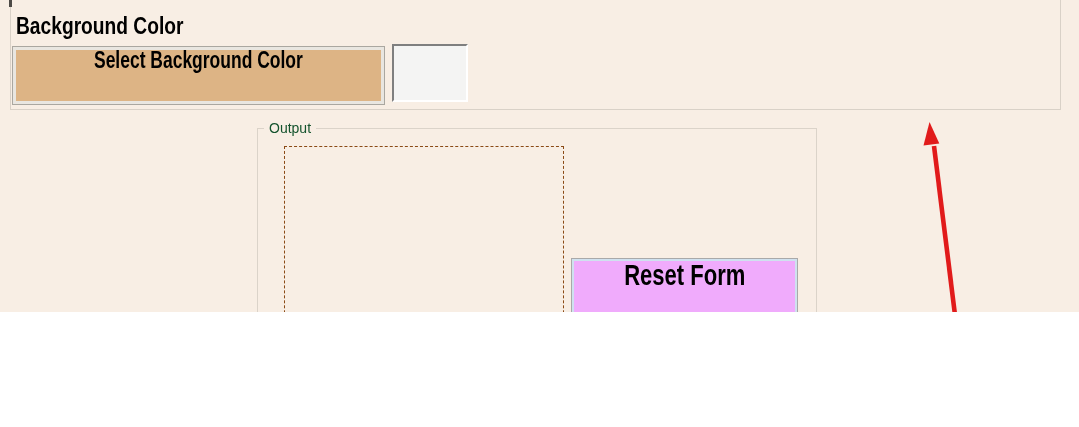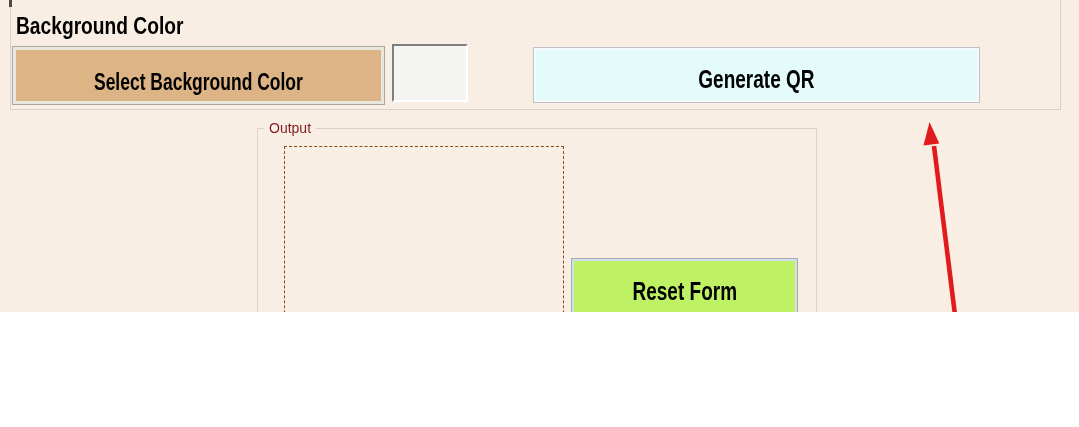--- a/index.html
+++ b/index.html
@@ -38,26 +38,26 @@
     font-weight: bold;
     color: #000;
     transform: scaleX(0.80);
     transform-origin: left center;
     white-space: nowrap;
   }
 
   .btn {
     position: absolute;
     display: flex;
-    align-items: flex-end;
+    align-items: flex-start;
     justify-content: center;
     box-sizing: border-box;
     font-weight: bold;
     color: #000;
-    padding: 8px;
+    padding: 0;
   }
   .cond {
     display: inline-block;
     transform: scaleX(0.76);
     white-space: nowrap;
   }
 
   .btn-select {
     left: 12px; top: 46px;
     width: 373px; height: 59px;
@@ -92,45 +92,45 @@
     width: 560px; height: 267px;
     border: 1px solid #dbd3c9;
     box-sizing: border-box;
   }
   .groupbox-label {
     position: absolute;
     left: 6px; top: -10px;
     background: #f8eee4;
     padding: 0 5px;
     font-size: 14px;
-    color: #7f1d1d;
+    color: #14532d;
     line-height: 18px;
   }
   .qr-placeholder {
     position: absolute;
     left: 26px; top: 17px;
     width: 280px; height: 232px;
     box-sizing: border-box;
     border: 1px dashed #8a4a15;
   }
   .btn-save {
     left: 313px; top: 62px;
     width: 227px; height: 58px;
     background: #fcfae1;
     border: 1px solid #a9a9a9;
     box-shadow: inset 0 0 0 2px #ffffff;
     font-size: 25px;
   }
   .btn-reset {
     left: 313px; top: 129px;
     width: 227px; height: 57px;
-    background: #bef264;
+    background: #f0abfc;
     border: 1px solid #a9a9a9;
     box-shadow: inset 0 0 0 2px #cfe1ef;
-    font-size: 25px;
+    font-size: 29px;
   }
 
   .arrow-overlay {
     position: absolute;
     left: 0; top: 0;
     width: 1079px; height: 427px;
     pointer-events: none;
   }
 </style>
 </head>
@@ -142,23 +142,20 @@
   <div class="cutoff-fragment"></div>
 
   <div class="heading">Background Color</div>
 
   <button class="btn btn-select">
     <span class="cond">Select Background Color</span>
   </button>
 
   <div class="swatch"></div>
 
-  <button class="btn btn-generate">
-    <span class="cond">Generate QR</span>
-  </button>
 
   <div class="groupbox">
     <span class="groupbox-label">Output</span>
 
     <div class="qr-placeholder"></div>
 
 
     <button class="btn btn-reset">
       <span class="cond">Reset Form</span>
     </button>

